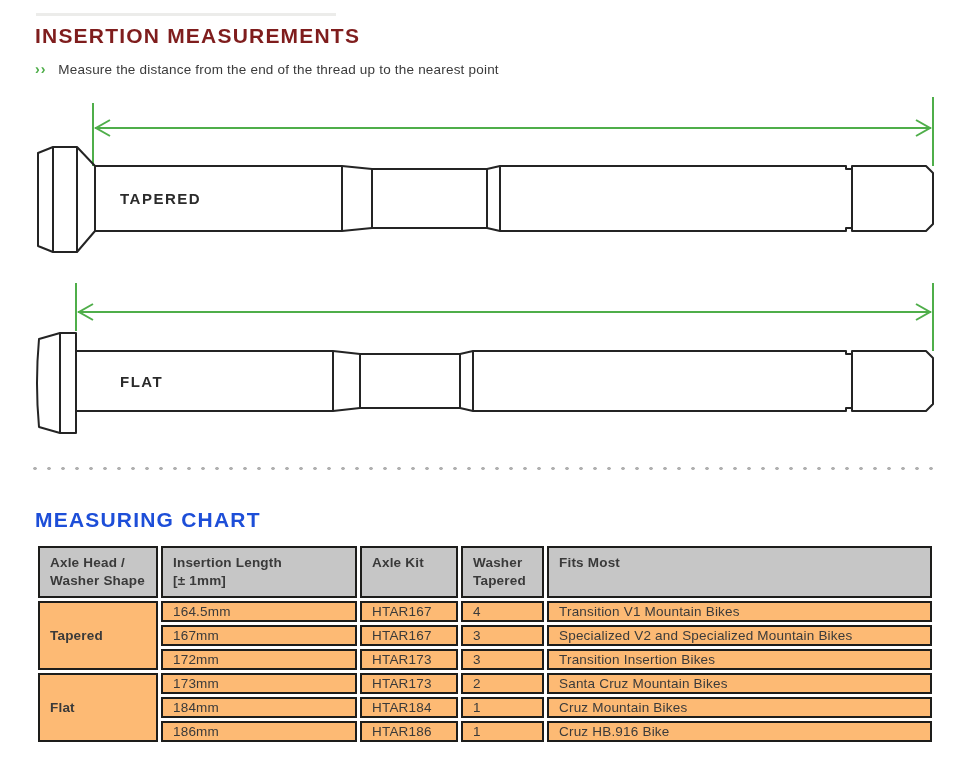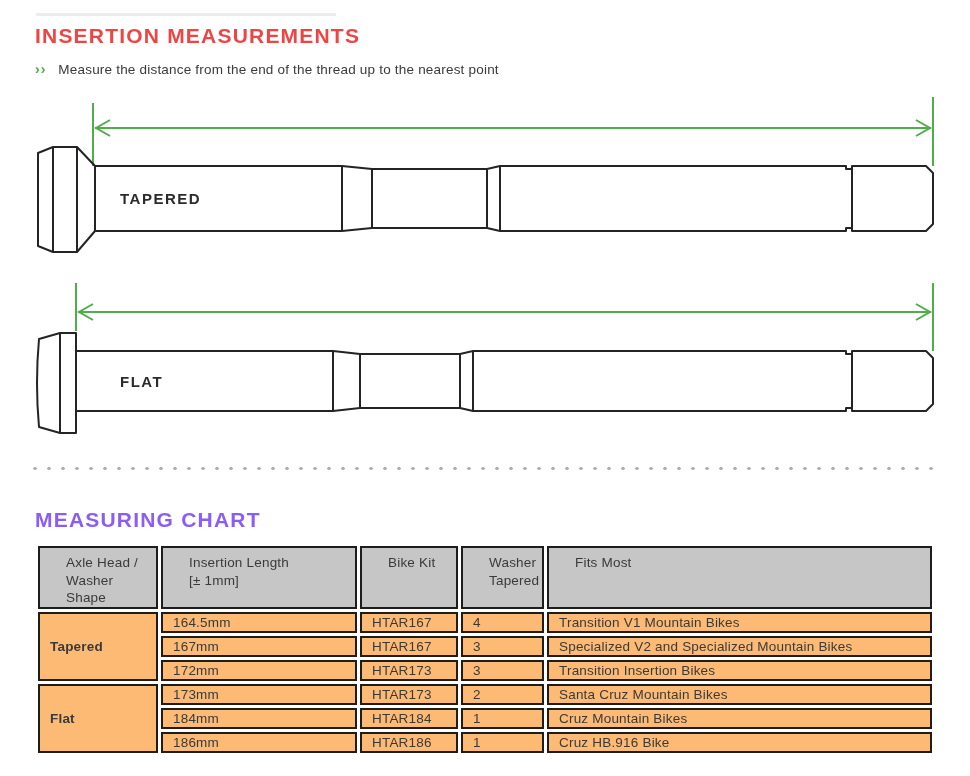--- a/index.html
+++ b/index.html
@@ -1,36 +1,36 @@
 <!DOCTYPE html>
 <html><head>
 <meta charset="utf-8">
 <style>
   html,body{margin:0;padding:0;background:#ffffff;}
   .page{position:relative;width:970px;height:776px;background:#fff;overflow:hidden;
         font-family:"Liberation Sans", sans-serif;color:#3a3a3a;}
   .ghost-artifact{position:absolute;left:36px;top:13px;width:300px;height:3px;background:#ececea;}
   .h1{position:absolute;left:35px;top:24px;font-size:21px;font-weight:bold;
-      letter-spacing:1.2px;color:#ef4444;}
+      letter-spacing:1.2px;color:#7f1d1d;}
   .h2{position:absolute;left:35px;top:508px;font-size:21px;font-weight:bold;
-      letter-spacing:1.2px;color:#8b5cf6;}
+      letter-spacing:1.2px;color:#1d4ed8;}
   .note{position:absolute;left:35px;top:61px;font-size:13.5px;color:#3a3a3a;letter-spacing:.2px;}
   .note .marker{color:#4fae4a;font-weight:bold;font-size:14px;margin-right:12px;letter-spacing:1px;}
   .diag{position:absolute;left:0;}
   .diag text{font-family:"Liberation Sans", sans-serif;font-size:15px;font-weight:bold;
              letter-spacing:1.5px;fill:#2b2b2b;}
   .dotted-divider{position:absolute;left:33px;top:466px;width:902px;height:5px;
       background-image:radial-gradient(circle at 2px 2.5px, #b1b1b1 1.6px, rgba(0,0,0,0) 1.9px);
       background-size:14px 5px;background-repeat:repeat-x;}
   table.chart{position:absolute;left:35px;top:543px;width:900px;table-layout:fixed;
       border-collapse:separate;border-spacing:3px;font-size:13.5px;color:#3a3a3a;}
   table.chart th, table.chart td{border:2px solid #1d1d1b;box-sizing:border-box;
       background:#fdba74;text-align:left;}
   table.chart th{background:#c6c6c6;height:52px;vertical-align:top;
-      padding:6px 8px 0 26px;font-weight:normal;line-height:1.3;letter-spacing:.2px;}
+      padding:6px 8px 0 10px;font-weight:bold;line-height:1.3;letter-spacing:.2px;}
   table.chart td{height:20px;padding:1px 8px 1px 10px;vertical-align:middle;letter-spacing:.2px;}
   table.chart td.shape{font-weight:bold;vertical-align:middle;}
   .hline{display:block;}
 </style>
 </head>
 <body>
 
 <div class="page">
 
   <div class="ghost-artifact"></div>
@@ -100,21 +100,21 @@
       <tr>
         <th>
           <span class="hline">Axle Head /</span>
           <span class="hline">Washer Shape</span>
         </th>
         <th>
           <span class="hline">Insertion Length</span>
           <span class="hline">[± 1mm]</span>
         </th>
         <th>
-          <span class="hline">Bike Kit</span>
+          <span class="hline">Axle Kit</span>
         </th>
         <th>
           <span class="hline">Washer</span>
           <span class="hline">Tapered</span>
         </th>
         <th>
           <span class="hline">Fits Most</span>
         </th>
       </tr>
     </thead>

